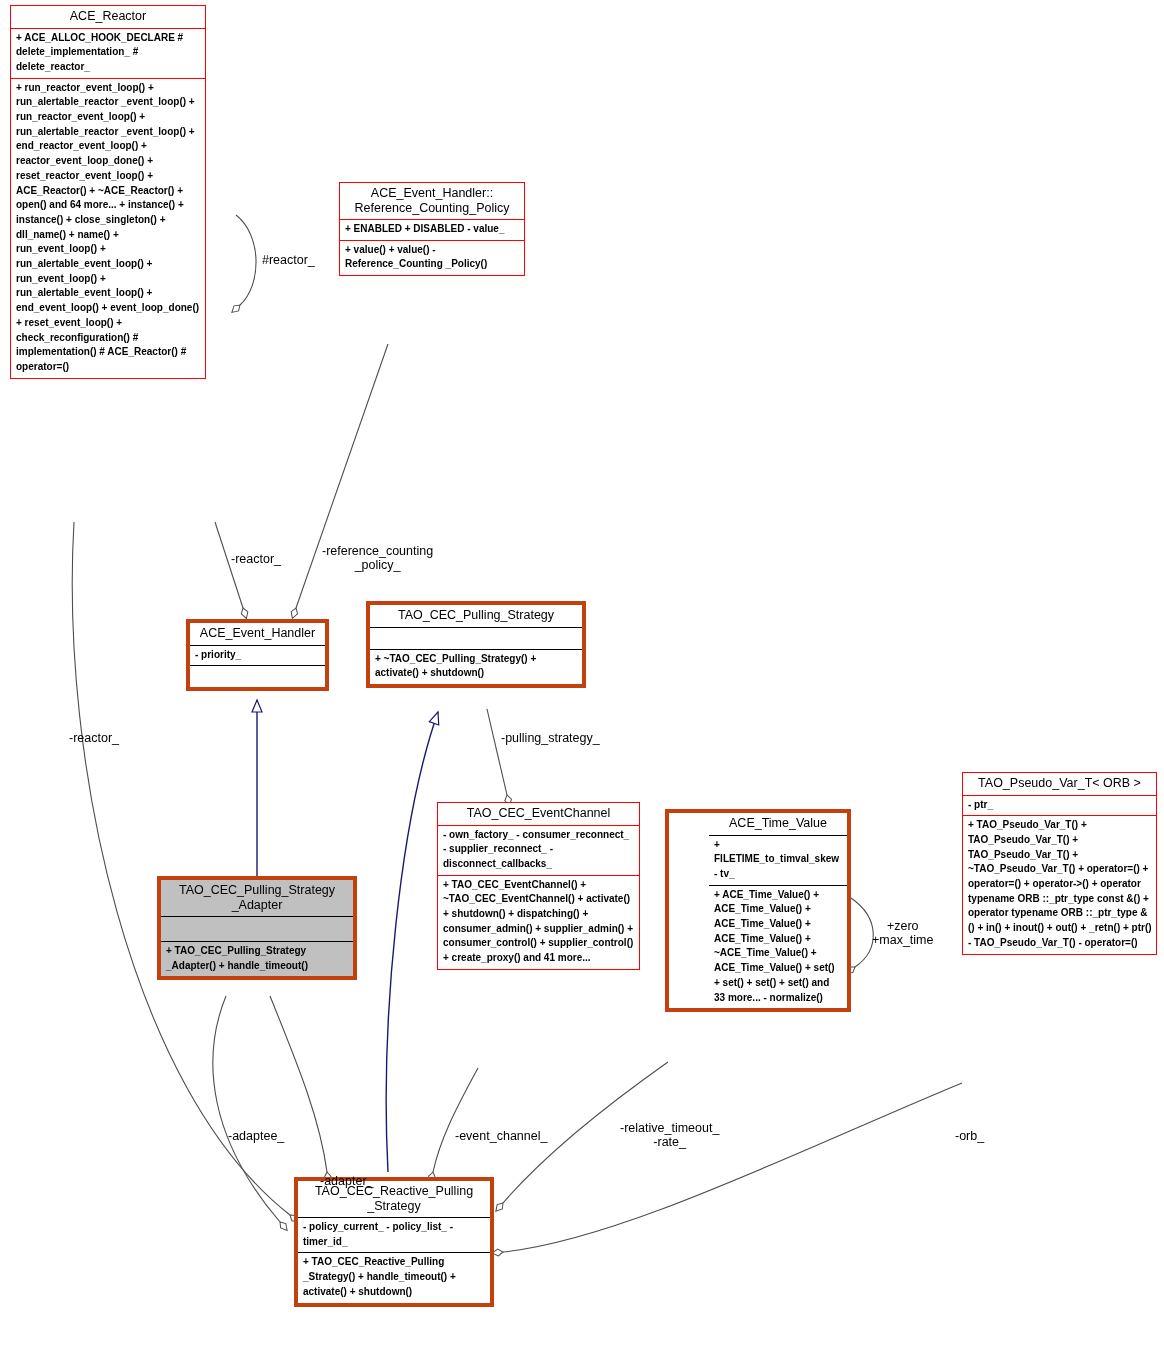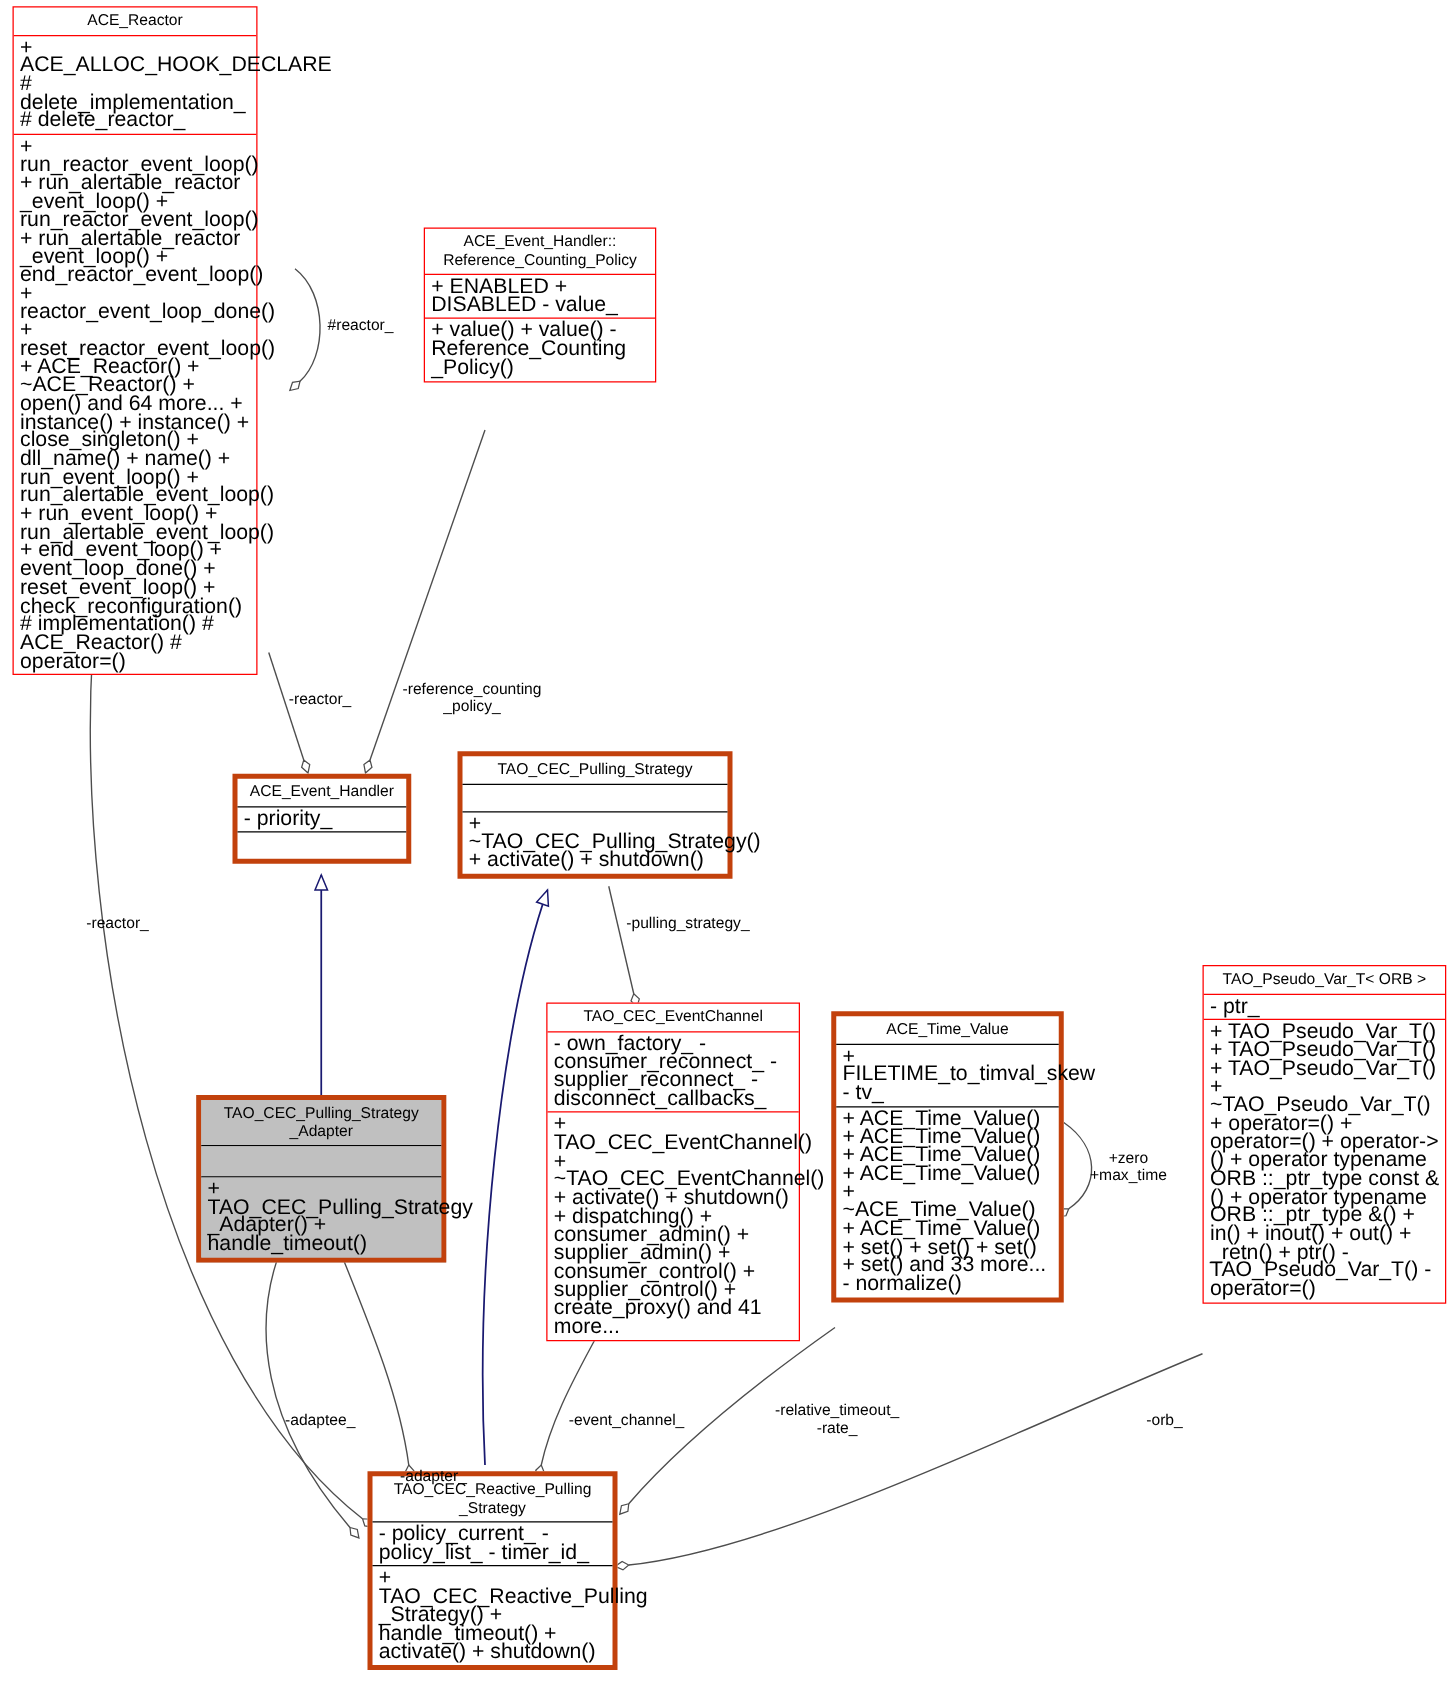--- a/index.html
+++ b/index.html
@@ -50,23 +50,24 @@
     padding: 3px 4px 4px 4px;
     white-space: pre-line;
   }
   .red > .cls-name {
     border-bottom: 1px solid #ff0000;
   }
   .uml-class:not(.red) > .cls-name {
     border-bottom: 1px solid #000000;
   }
   .cls-sec {
-    font-size: 17px;
+    font-size: 10px;
     line-height: 14.7px;
     padding: 2px 4px 3px 5px;
+    font-weight: bold;
   }
   .red > .cls-sec.attrs {
     border-bottom: 1px solid #ff0000;
   }
   .uml-class:not(.red) > .cls-sec.attrs {
     border-bottom: 1px solid #000000;
   }
   .edge-label {
     position: absolute;
     font-size: 12.5px;
@@ -208,21 +209,21 @@
 + shutdown()
 + dispatching()
 + consumer_admin()
 + supplier_admin()
 + consumer_control()
 + supplier_control()
 + create_proxy()
 and 41 more...</div>
   </div>
 
-  <div class="uml-class" style="left:665px; top:809px; width:186px;">
+  <div class="uml-class" style="left:665px; top:809px; width:186px;padding-left:40px;">
     <div class="cls-name">ACE_Time_Value</div>
     <div class="cls-sec attrs">+ FILETIME_to_timval_skew
 - tv_</div>
     <div class="cls-sec ops">+ ACE_Time_Value()
 + ACE_Time_Value()
 + ACE_Time_Value()
 + ACE_Time_Value()
 + ~ACE_Time_Value()
 + ACE_Time_Value()
 + set()
@@ -285,15 +286,15 @@
   <div class="edge-label" style="left:320px; top:1174px;">-adapter_</div>
 
   <div class="edge-label" style="left:455px; top:1129px;">-event_channel_</div>
 
   <div class="edge-label center" style="left:620px; top:1121px;">-relative_timeout_
 -rate_</div>
 
   <div class="edge-label center" style="left:872px; top:919px;">+zero
 +max_time</div>
 
-  <div class="edge-label" style="left:917px; top:1129px;">-orb_</div>
+  <div class="edge-label" style="left:955px; top:1129px;">-orb_</div>
 
 </div>
 
 </body></html>

